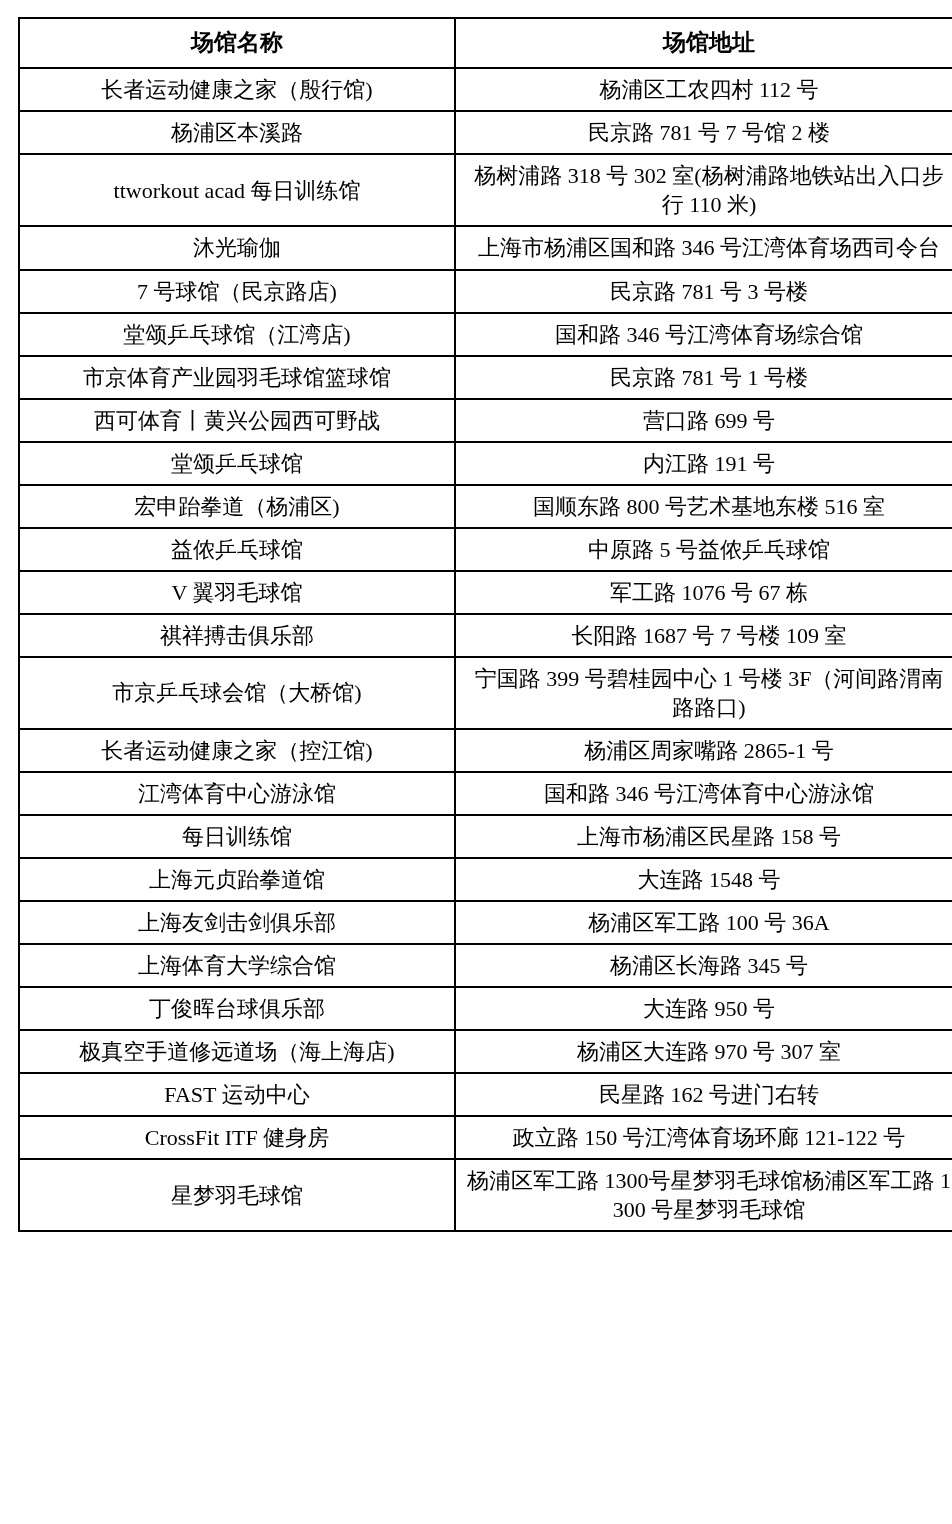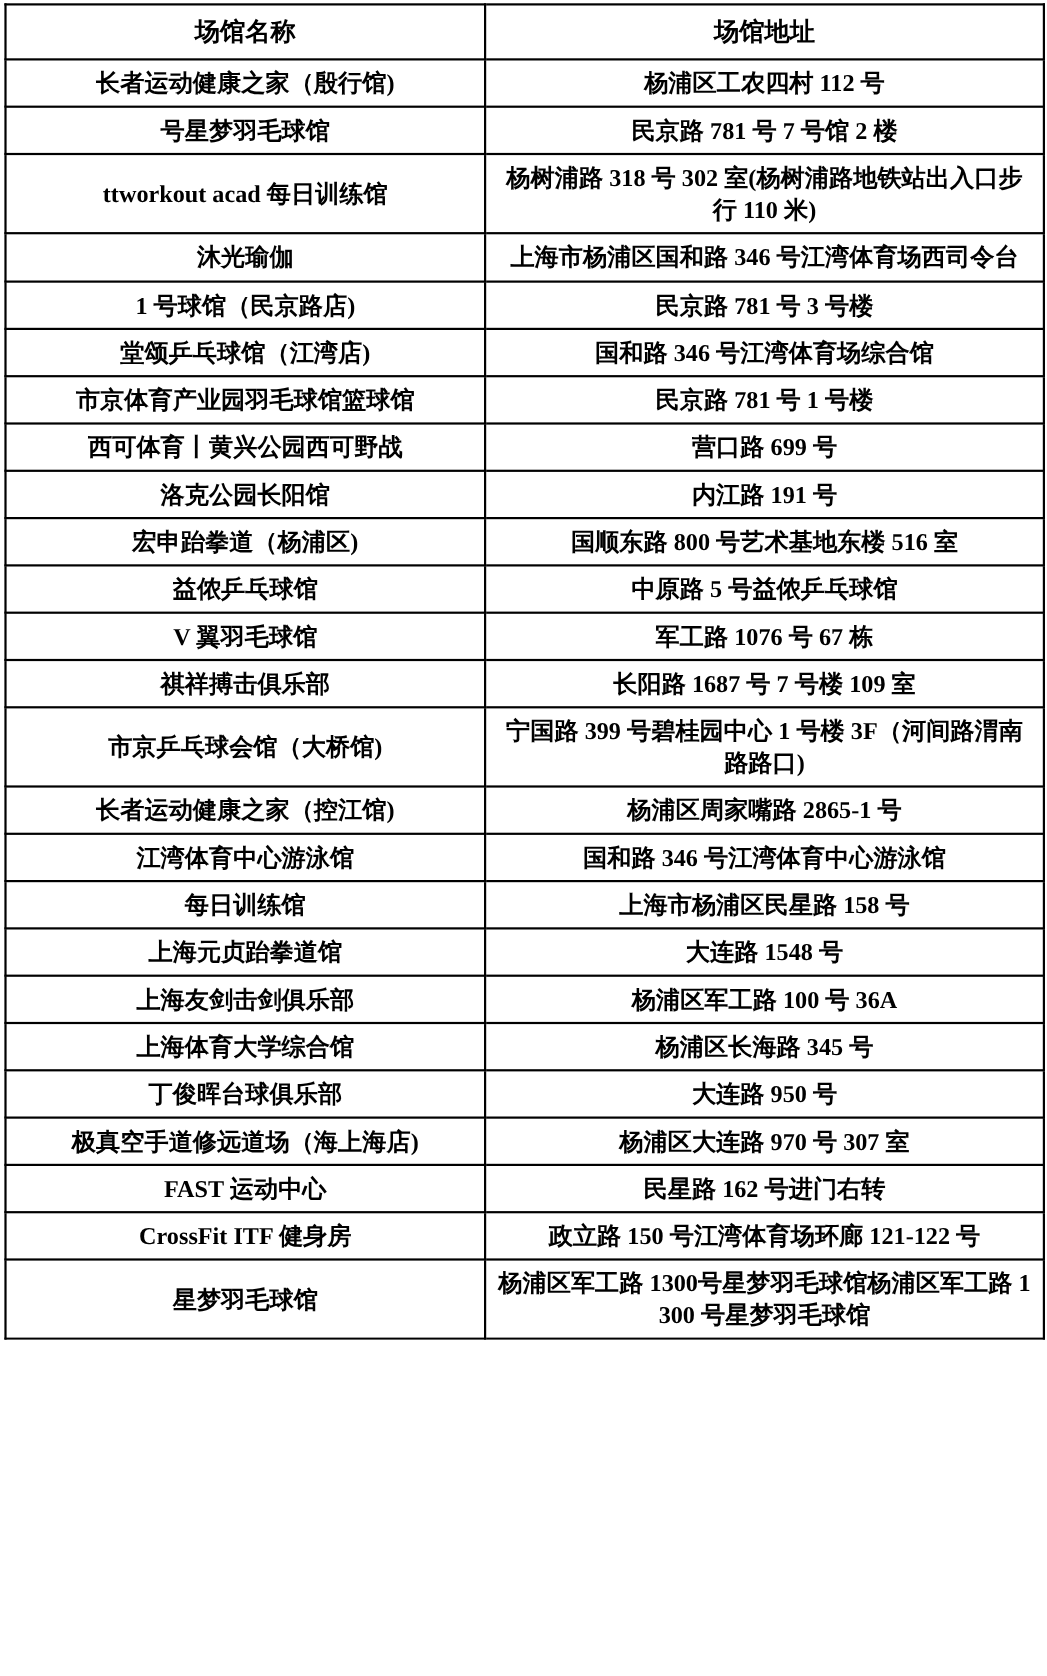--- a/index.html
+++ b/index.html
@@ -8,36 +8,36 @@
     background: #ffffff;
   }
   body {
     width: 952px;
     font-family: "Liberation Serif", "DejaVu Serif", serif;
     color: #000000;
   }
   .page {
     width: 952px;
     box-sizing: border-box;
-    padding: 0;
+    padding: 14px;
   }
   table.venue-table {
     border-collapse: collapse;
     width: 944px;
     margin: 3px 4px 0 4px;
     table-layout: fixed;
   }
   table.venue-table td, table.venue-table th {
     border: 2px solid #000000;
     text-align: center;
     vertical-align: middle;
     padding: 6px 8px;
     font-size: 22px;
     line-height: 1.32;
-    font-weight: bold;
+    font-weight: normal;
     word-break: break-all;
   }
   table.venue-table th {
     font-weight: bold;
     font-size: 23px;
     padding: 9px 8px;
   }
   col.c-name { width: 436px; }
   col.c-addr { width: 508px; }
   .cell-text {
@@ -63,21 +63,21 @@
     <tr>
           <td>
             <span class="cell-text">长者运动健康之家（殷行馆)</span>
           </td>
           <td>
             <span class="cell-text">杨浦区工农四村 112 号</span>
           </td>
         </tr>
         <tr>
           <td>
-            <span class="cell-text">号星梦羽毛球馆</span>
+            <span class="cell-text">杨浦区本溪路</span>
           </td>
           <td>
             <span class="cell-text">民京路 781 号 7 号馆 2 楼</span>
           </td>
         </tr>
         <tr>
           <td>
             <span class="cell-text">ttworkout acad 每日训练馆</span>
           </td>
           <td>
@@ -87,21 +87,21 @@
         <tr>
           <td>
             <span class="cell-text">沐光瑜伽</span>
           </td>
           <td>
             <span class="cell-text">上海市杨浦区国和路 346 号江湾体育场西司令台</span>
           </td>
         </tr>
         <tr>
           <td>
-            <span class="cell-text">1 号球馆（民京路店)</span>
+            <span class="cell-text">7 号球馆（民京路店)</span>
           </td>
           <td>
             <span class="cell-text">民京路 781 号 3 号楼</span>
           </td>
         </tr>
         <tr>
           <td>
             <span class="cell-text">堂颂乒乓球馆（江湾店)</span>
           </td>
           <td>
@@ -119,21 +119,21 @@
         <tr>
           <td>
             <span class="cell-text">西可体育丨黄兴公园西可野战</span>
           </td>
           <td>
             <span class="cell-text">营口路 699 号</span>
           </td>
         </tr>
         <tr>
           <td>
-            <span class="cell-text">洛克公园长阳馆</span>
+            <span class="cell-text">堂颂乒乓球馆</span>
           </td>
           <td>
             <span class="cell-text">内江路 191 号</span>
           </td>
         </tr>
         <tr>
           <td>
             <span class="cell-text">宏申跆拳道（杨浦区)</span>
           </td>
           <td>

